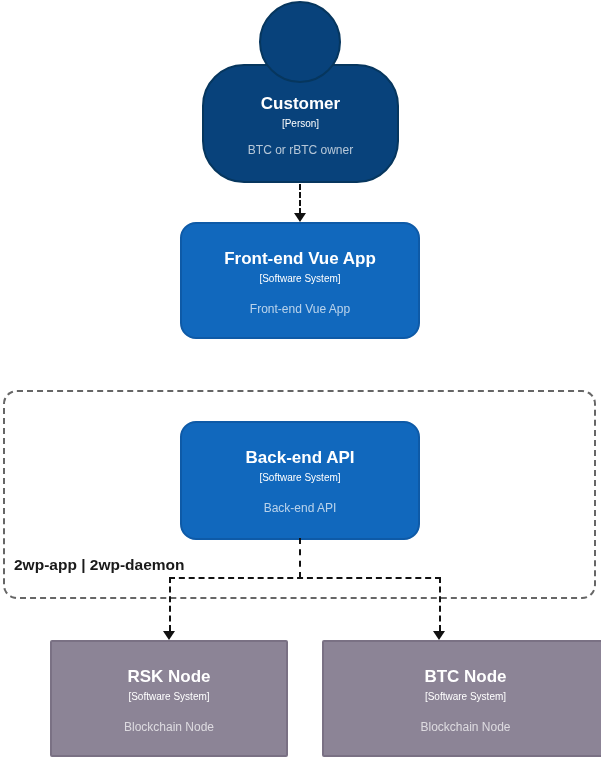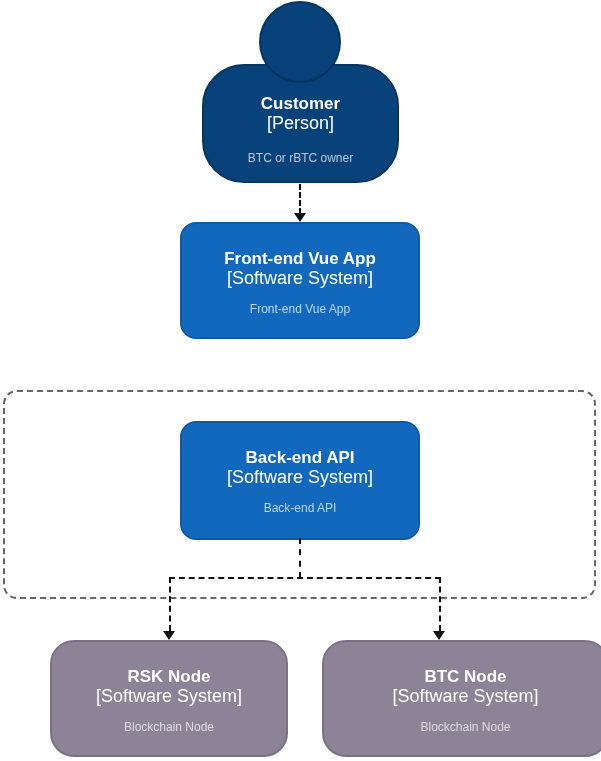--- a/index.html
+++ b/index.html
@@ -21,44 +21,44 @@
     box-sizing: border-box;
   }
   .sys {
     background: var(--system-fill);
     border: 2px solid var(--system-border);
     border-radius: 16px;
   }
   .ext {
     background: var(--external-fill);
     border: 2px solid var(--external-border);
-    border-radius: 24px;
+    border-radius: 2px;
   }
   .node-title { font-size: 17px; font-weight: bold; margin-top: 25px; line-height: 20px; }
-  .node-type  { font-size: 18px; margin-top: 2px; line-height: 15px; }
+  .node-type  { font-size: 10px; margin-top: 2px; line-height: 15px; }
   .node-desc  { font-size: 12px; margin-top: 16px; color: rgba(255,255,255,0.70); line-height: 14px; }
 
   .person-head {
     position: absolute;
     left: 259px; top: 1px;
     width: 82px; height: 82px;
     border-radius: 50%;
     background: var(--person-fill);
     border: 2px solid var(--person-border);
     box-sizing: border-box;
   }
   .person-body {
     left: 202px; top: 64px;
     width: 197px; height: 119px;
     background: var(--person-fill);
     border: 2px solid var(--person-border);
     border-radius: 42px;
   }
   .person-body .node-title { margin-top: 28px; }
-  .person-body .node-desc  { margin-top: 20px; }
+  .person-body .node-desc  { margin-top: 12px; }
 
   .boundary {
     position: absolute;
     left: 3px; top: 390px;
     width: 593px; height: 209px;
     border: 2px dashed var(--boundary-border);
     border-radius: 14px;
     box-sizing: border-box;
   }
   .boundary-label { position: absolute; left: 9px; top: 163px; color: #1a1a1a; text-align: left; }
@@ -75,20 +75,21 @@
     border-top: 9px solid var(--arrow-color);
   }
 </style>
 </head>
 <body>
 
 <div class="canvas">
 
   <div class="boundary">
     <div class="boundary-label">
+      <div class="boundary-title">2wp-app | 2wp-daemon</div>
     </div>
   </div>
 
   <div class="node person-body">
     <div class="node-title">Customer</div>
     <div class="node-type">[Person]</div>
     <div class="node-desc">BTC or rBTC owner</div>
   </div>
   <div class="person-head"></div>
 

